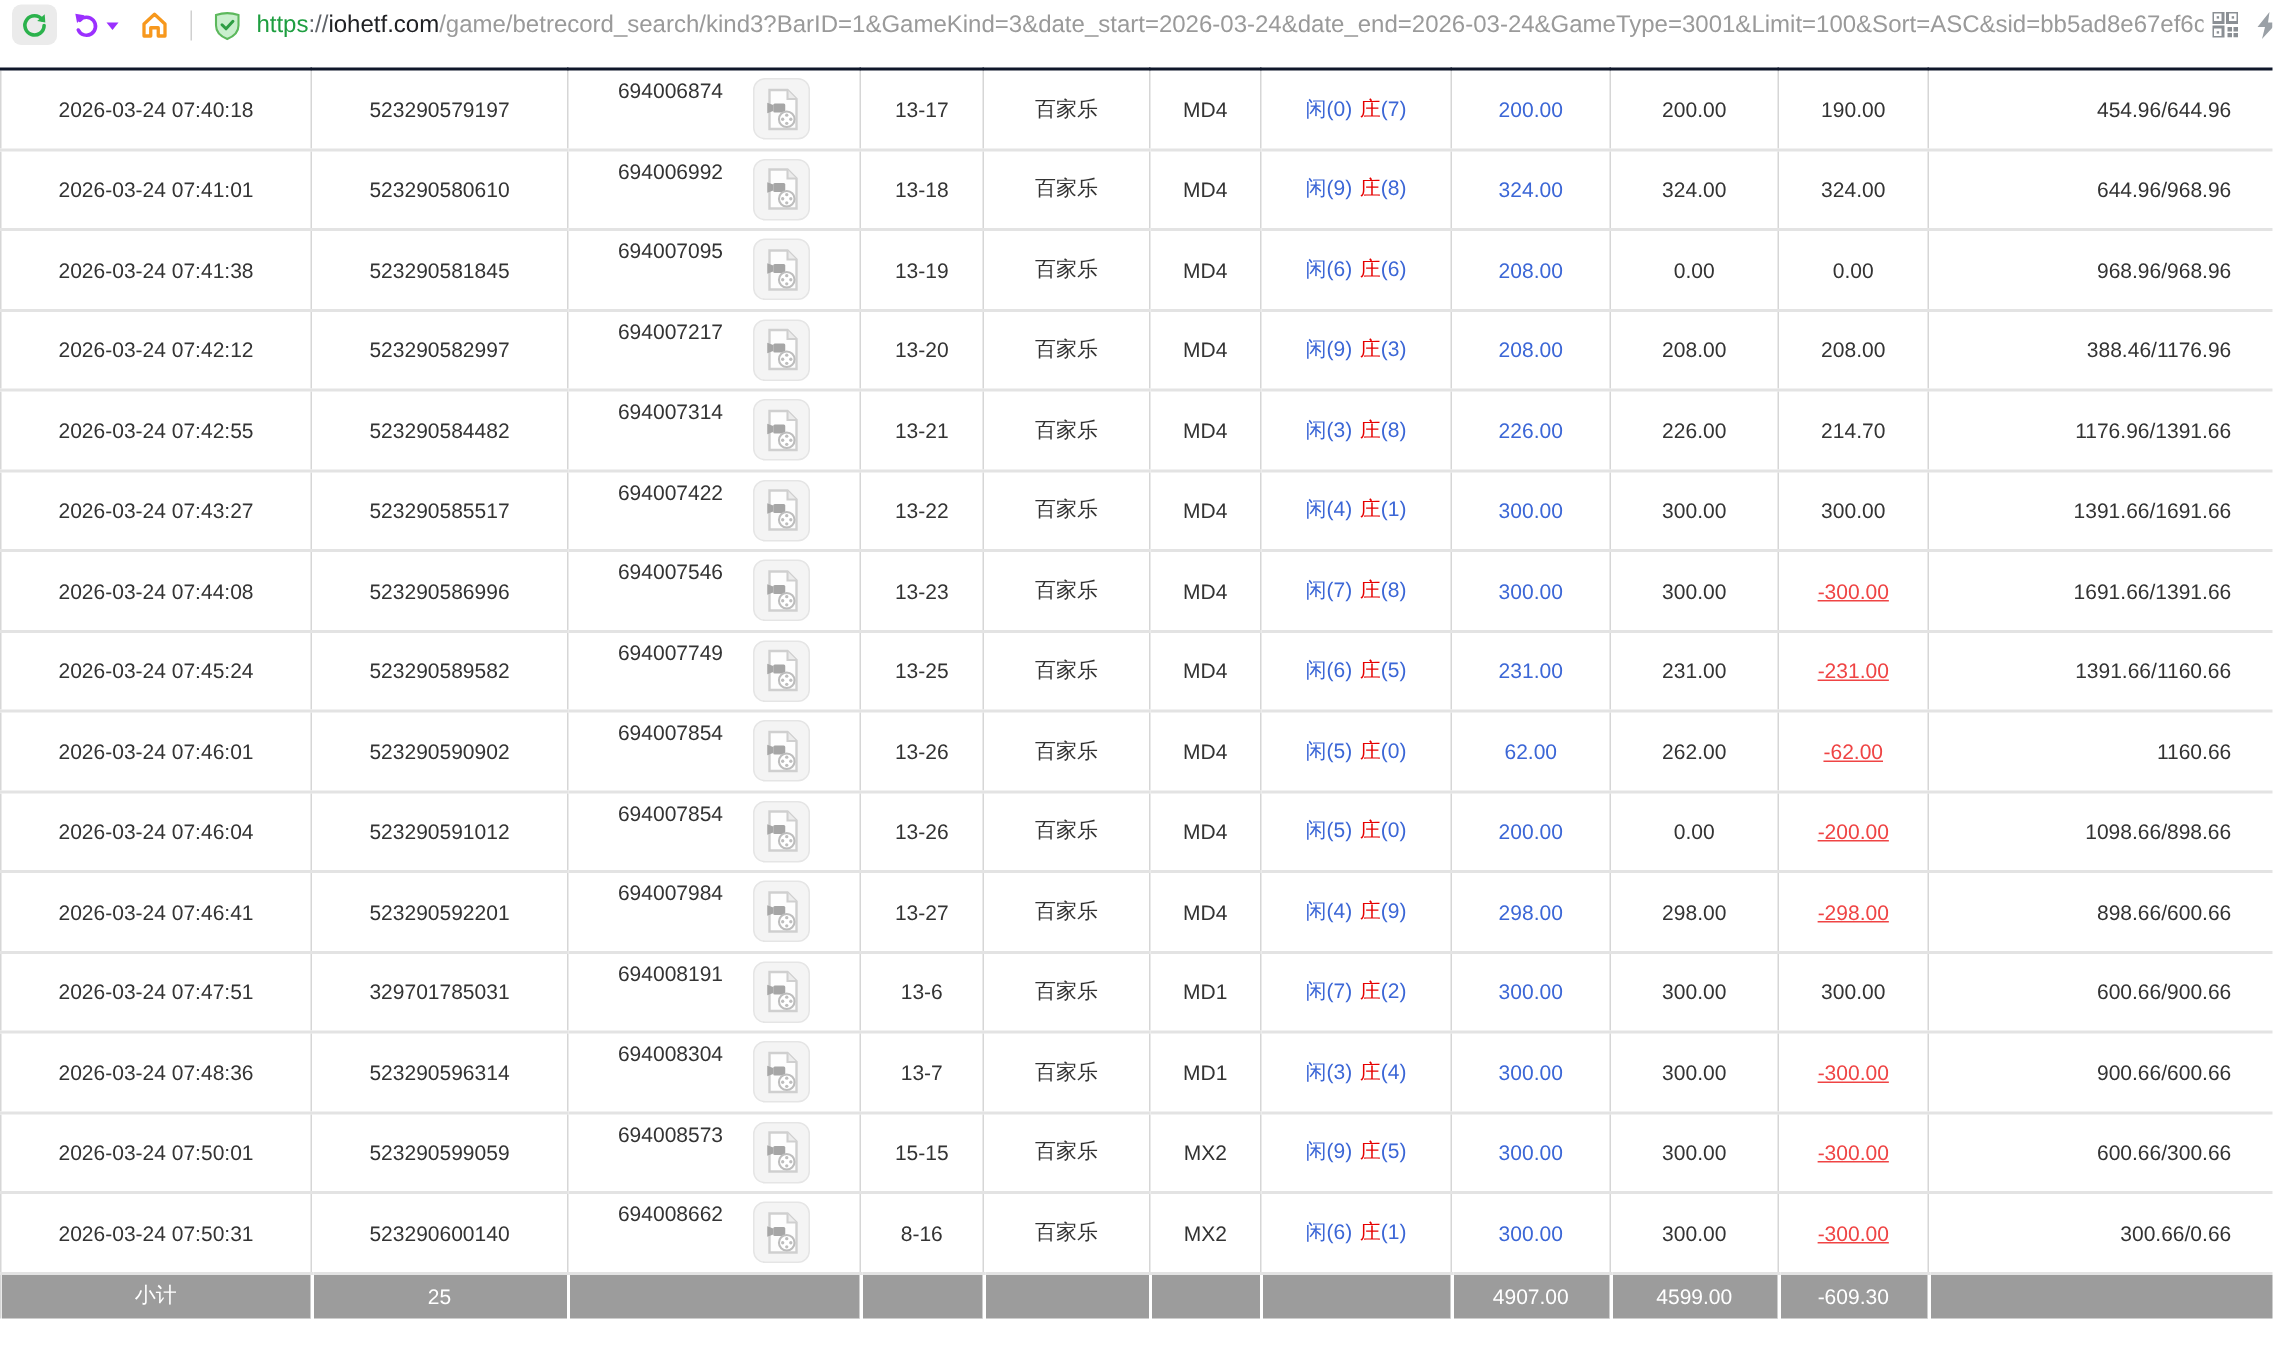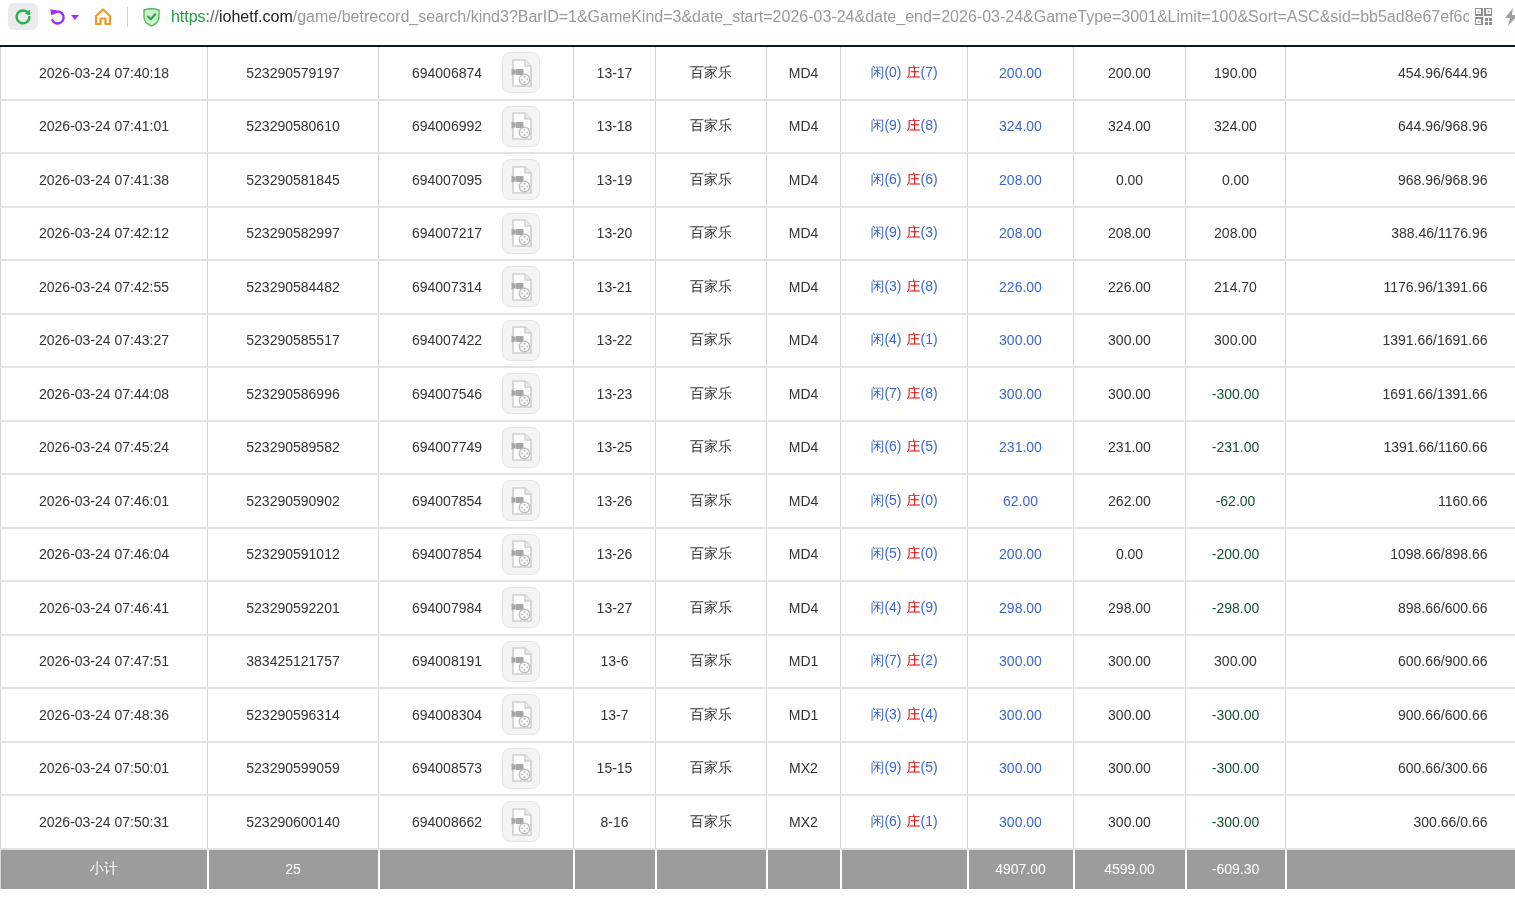--- a/index.html
+++ b/index.html
@@ -28,30 +28,30 @@
 
   
   table{ width:1515px; border-collapse:collapse; table-layout:fixed;
     border-top:2px solid #0f172a; border-left:1px solid #d6d6d6;margin-top:12px; }
   td{ height:53.5px; font-size:14px; color:#333; text-align:center; vertical-align:middle;
     border-right:1px solid #d6d6d6; border-bottom:2px solid #e3e3e3; overflow:hidden; }
   td:last-child{ border-right:none; }
   td.balance{ text-align:right; padding-right:28px; }
   .blue{ color:#3b66d6; }
   .red{ color:#e60000; }
-  .neg{ color:#14532d; }
+  .neg{ color:#ef4444;text-decoration:underline; }
   a.bet-link{ color:#3b66d6; text-decoration:none; cursor:pointer; }
   .result-gap{ display:inline-block; width:5px; }
 
-  .round-flex{ display:flex; align-items:center; justify-content:center; gap:20px; }
+  .round-flex{ display:flex; align-items:flex-start; justify-content:center; gap:20px; }
   .video-btn{ width:38px; height:41px; background:#f4f4f4; border:1px solid #e5e5e5;
     border-radius:8px; display:flex; align-items:center; justify-content:center; cursor:pointer; flex:0 0 auto; }
 
   
-  tr.summary-row td{ background:#9c9c9c; color:#fff; height:40px;
+  tr.summary-row td{ background:#9c9c9c; color:#fff; height:30px;
     border-right:2px solid #fff; border-bottom:2px solid #fff; }
   tr.summary-row td:last-child{ border-right:none; }
   tr.summary-row:last-child td{ border-bottom:none; }
   td.neg-red{ color:#ff3b3b; }
 </style>
 </head>
 <body>
 
 <div class="browser-bar">
   <div class="tb-btn refresh-wrap">
@@ -499,21 +499,21 @@
     <td>
       <span class="blue">闲</span><span class="blue">(4)</span><span class="result-gap"></span><span class="red">庄</span><span class="blue">(9)</span>
     </td>
     <td><a class="bet-link">298.00</a></td>
     <td>298.00</td>
     <td class="neg">-298.00</td>
     <td class="balance">898.66/600.66</td>
   </tr>
       <tr>
     <td>2026-03-24 07:47:51</td>
-    <td>383425121757</td>
+    <td>329701785031</td>
     <td>
       <div class="round-flex">
         <span>694008191</span>
         <span class="video-btn">
           <span style="display:flex">
             <svg width="26" height="30" viewBox="0 0 26 30">
               <path d="M5 2 H17 L23 8 V28 H5 Z" fill="#fdfdfd" stroke="#cfcfcf" stroke-width="1.6"></path>
               <path d="M17 2 L17 8 L23 8" fill="#ececec" stroke="#cfcfcf" stroke-width="1.4"></path>
               <rect x="7.5" y="11" width="8" height="6" rx="1" fill="#a6a6a6"></rect>
               <polygon points="7.5,12 3.5,10.5 3.5,17.5 7.5,16" fill="#a6a6a6"></polygon>

